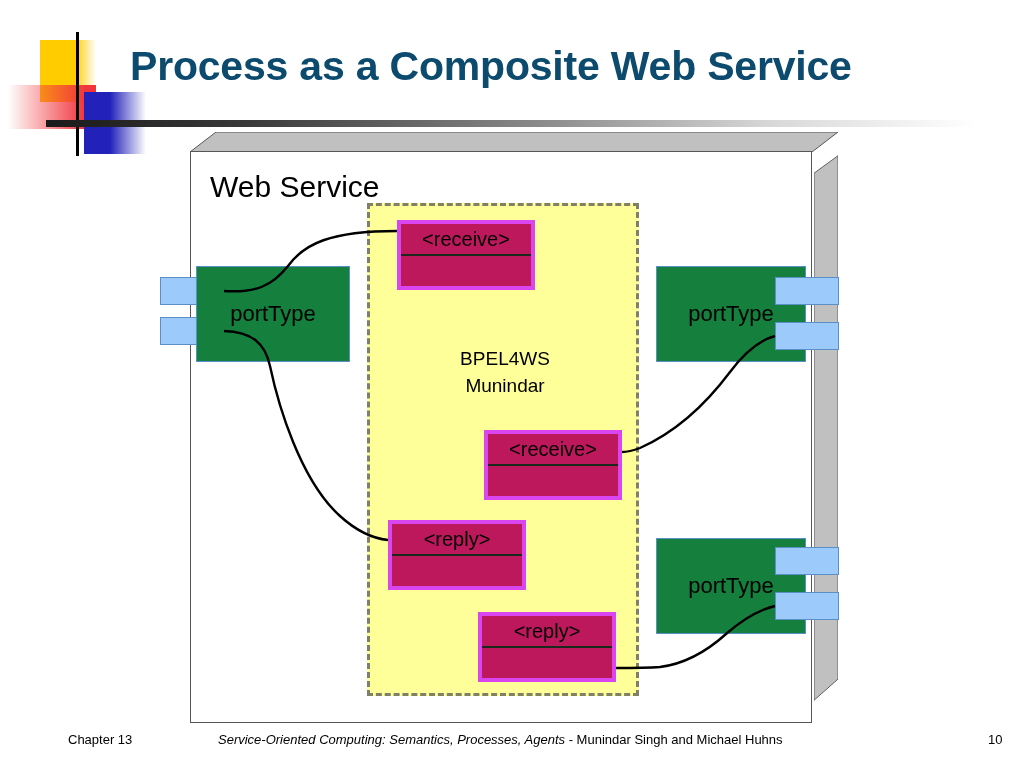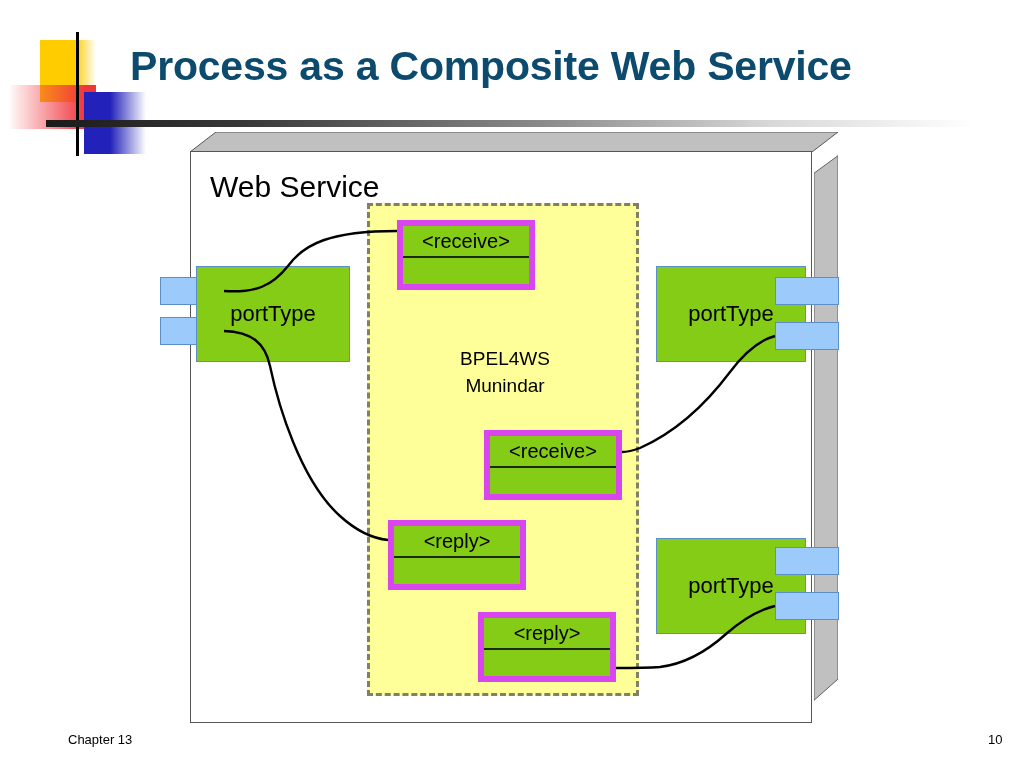--- a/index.html
+++ b/index.html
@@ -110,22 +110,22 @@
     width: 210px;
     text-align: center;
     font-size: 19px;
     line-height: 27px;
     color: #000000;
   }
 
   
   .activity-box {
     position: absolute;
-    background: #84cc16;
-    border: 6px solid #d946ef;
+    background: #be185d;
+    border: 4px solid #d946ef;
     box-sizing: border-box;
   }
   .activity-head {
     height: 32px;
     line-height: 30px;
     text-align: center;
     font-size: 20px;
     color: #000000;
     border-bottom: 2px solid #1a2a1a;
     box-sizing: border-box;
@@ -133,21 +133,21 @@
   .activity-body { height: 34px; }
 
   #activity-receive-1 { left: 397px; top: 220px; width: 138px; height: 70px; }
   #activity-receive-2 { left: 484px; top: 430px; width: 138px; height: 70px; }
   #activity-reply-1   { left: 388px; top: 520px; width: 138px; height: 70px; }
   #activity-reply-2   { left: 478px; top: 612px; width: 138px; height: 70px; }
 
   
   .porttype-box {
     position: absolute;
-    background: #84cc16;
+    background: #15803d;
     border: 1px solid #5a8fc8;
     box-sizing: border-box;
   }
   .porttype-label {
     position: absolute;
     width: 100%;
     text-align: center;
     top: 50%;
     transform: translateY(-50%);
     font-size: 22px;
@@ -262,14 +262,15 @@
   <g fill="none" stroke="#000000" stroke-width="2.4">
     <path d="M224,291 C256,293 272,286 288,266 C304,244 330,231 397,231"></path>
     <path d="M224,331 C252,332 265,343 270,366 C278,404 300,480 340,516 C362,536 378,539 388,540"></path>
     <path d="M775,336 C760,340 745,352 730,372 C706,404 676,432 640,448 C632,451 626,452 622,452"></path>
     <path d="M775,606 C758,610 742,620 726,634 C706,652 684,664 660,667 C646,668 630,668 616,668"></path>
   </g>
 </svg>
 
 <div id="footer">
   <span id="footer-chapter">Chapter 13</span>
+  <span id="footer-center"><span class="bookname">Service-Oriented Computing: Semantics, Processes, Agents</span><span> - Munindar Singh and Michael Huhns</span></span>
   <span id="footer-page">10</span>
 </div>
 
 </body></html>

